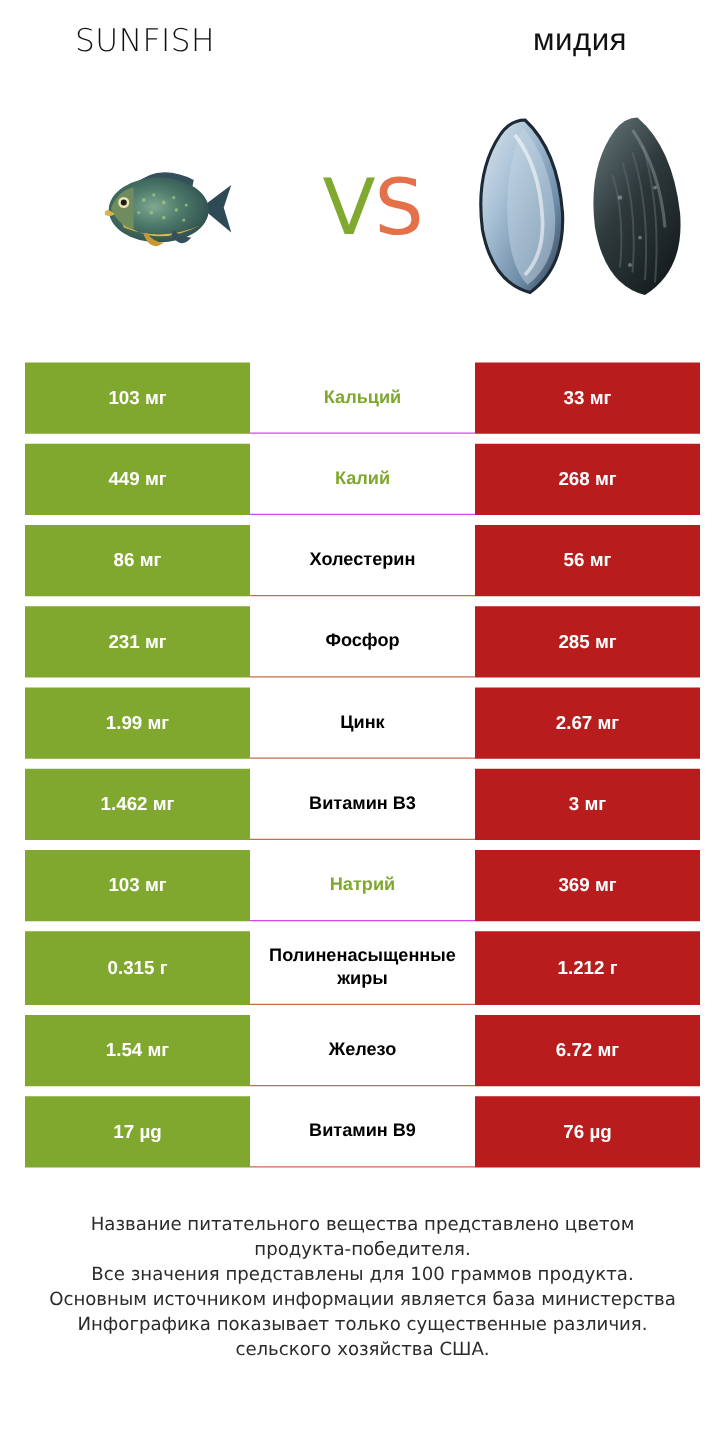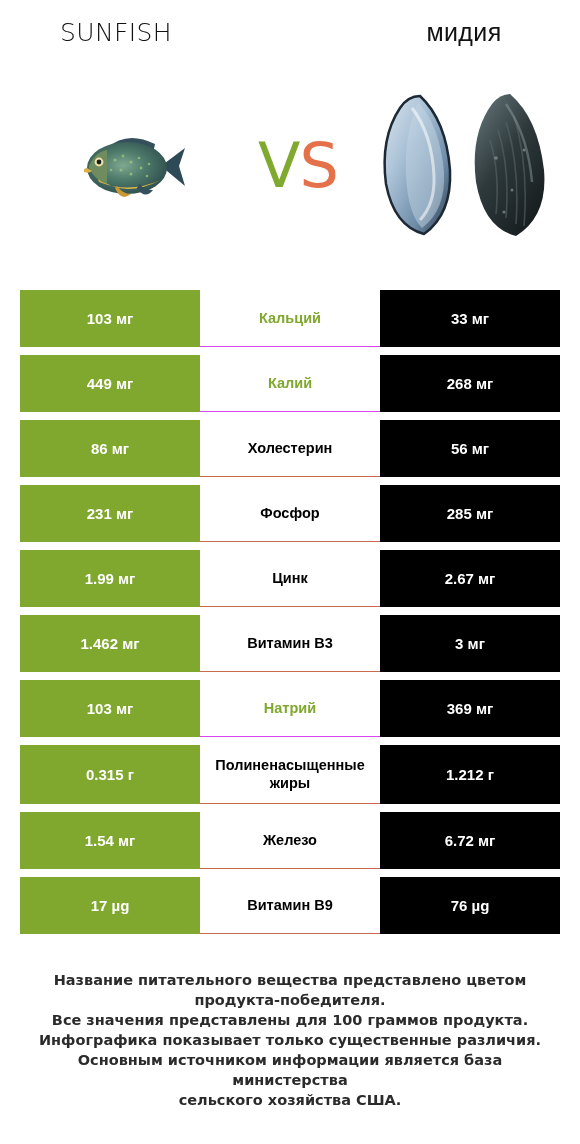--- a/index.html
+++ b/index.html
@@ -99,21 +99,21 @@
     width: 180px;
     display: flex;
     align-items: center;
     justify-content: center;
     font-size: 15px;
     font-weight: bold;
     color: #ffffff;
     box-sizing: border-box;
   }
   .cell-left  { background: #80A82E; }
-  .cell-right { background: #000000; }
+  .cell-right { background: #b91c1c; }
 
   .cell-name {
     width: 180px;
     display: flex;
     align-items: center;
     justify-content: center;
     text-align: center;
     font-size: 14.5px;
     font-weight: bold;
     line-height: 1.25;
@@ -132,21 +132,21 @@
 
   
   .footer {
     margin-top: 36px;
     padding: 0 22px;
     text-align: center;
     font-size: 14.5px;
     line-height: 1.38;
     color: #2b2b2b;
     font-family: "DejaVu Sans", sans-serif;
-    font-weight: 700;
+    font-weight: 400;
   }
   .footer p { margin: 0; }
 </style>
 </head>
 <body>
 
 <div class="header">
 
   <div class="title title-left">SUNFISH</div>
 
@@ -317,16 +317,16 @@
         <span class="clip">Витамин B9</span>
       </div>
       <div class="cell-val cell-right">76 µg</div>
     </div>
   </div>
 
 <div class="footer">
   <p>Название питательного вещества представлено цветом</p>
   <p>продукта-победителя.</p>
   <p>Все значения представлены для 100 граммов продукта.</p>
+  <p>Основным источником информации является база министерства</p>
   <p>Инфографика показывает только существенные различия.</p>
-  <p>Основным источником информации является база министерства</p>
   <p>сельского хозяйства США.</p>
 </div>
 
 </body></html>

